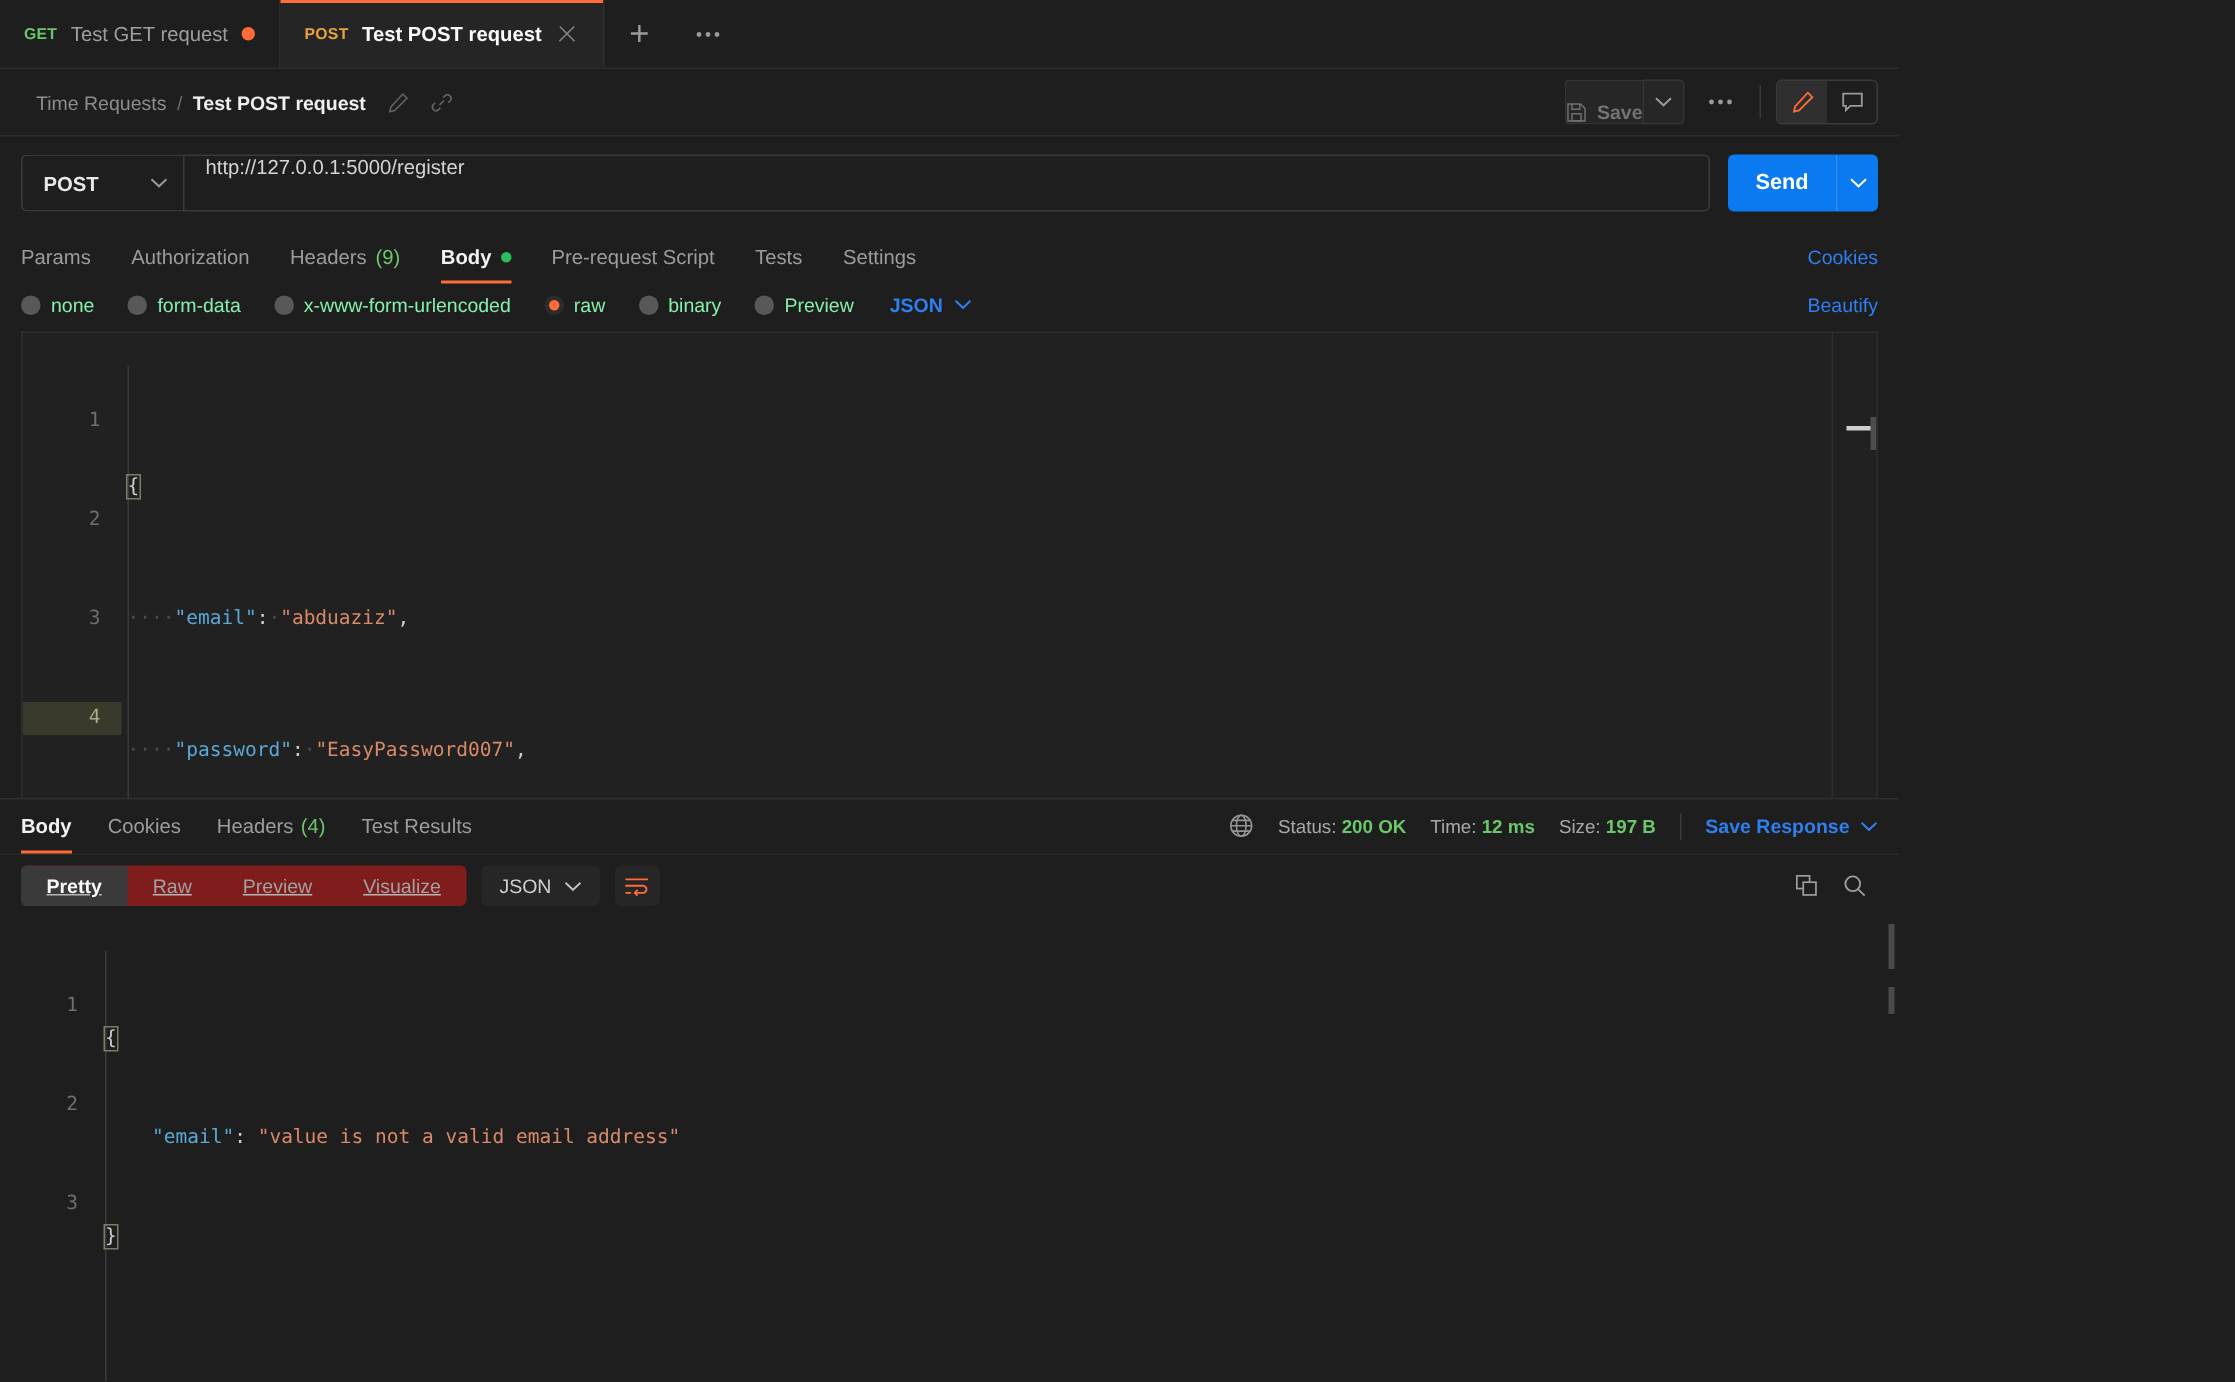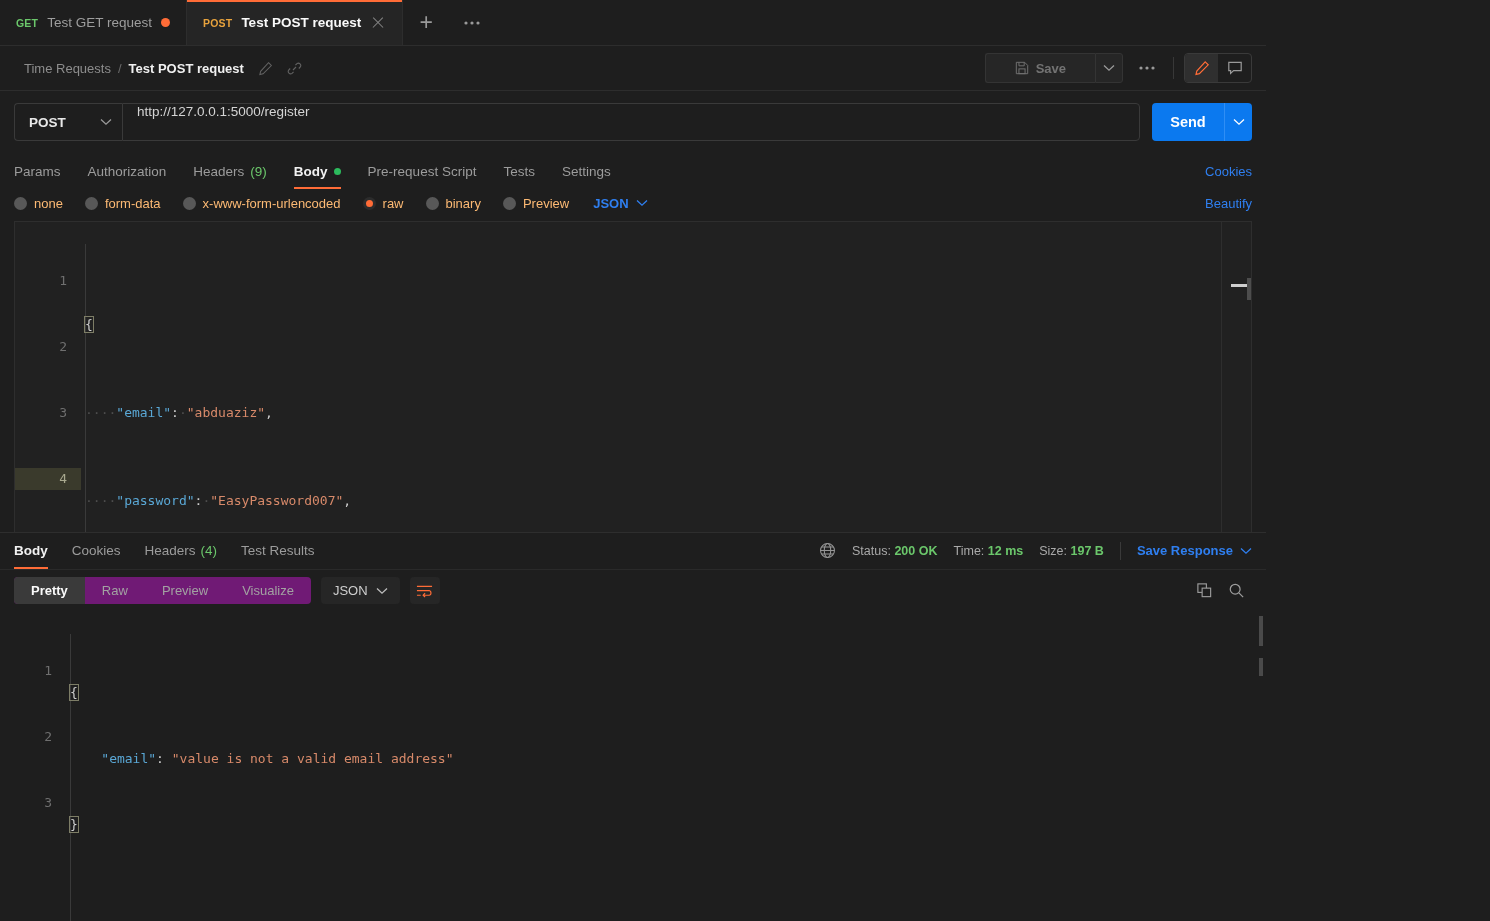--- a/index.html
+++ b/index.html
@@ -78,22 +78,22 @@
     padding: 0 14px 0 24px;
     border-bottom: 1px solid #2d2d2d;
     background: #1e1e1e;
   }
   .crumb { font-size: 13px; color: #8d8d8d; cursor: pointer; }
   .crumb-sep { font-size: 13px; color: #6a6a6a; margin: 0 7px; }
   .crumb-cur { font-size: 13px; color: #f0f0f0; font-weight: bold; }
   .crumb-ico { margin-left: 14px; opacity: .55; cursor: pointer; display: flex; }
   .crumbrow-spacer { flex: 1; }
   .savebtn {
-    display: flex; align-items: center; gap: 7px;
-    height: 30px; padding: 0 29px;
+    display: flex; align-items: flex-end; gap: 7px;
+    height: 30px; padding: 0 0;
     background: #262626; border: 1px solid #343434;
     border-right: none;
     border-radius: 3px 0 0 3px;
     color: #737373; font-size: 13px; font-weight: bold;
   }
   .savecaret {
     width: 28px; height: 30px;
     background: #262626; border: 1px solid #343434; border-radius: 0 3px 3px 0;
     display: flex; align-items: center; justify-content: center;
     color: #8d8d8d; cursor: pointer;
@@ -162,21 +162,21 @@
   .cnt { color: #6bc76b; }
   .greendot { width: 7px; height: 7px; border-radius: 50%; background: #2cbb5d; }
   .reqtabs-spacer { flex: 1; }
   .bluelink { color: #2f7ff0; font-size: 13px; cursor: pointer; }
 
   
   .btyperow { display: flex; align-items: center; padding: 6px 14px 10px 14px; height: 32px; }
   .radioitem { display: flex; align-items: center; gap: 7px; margin-right: 22px; cursor: pointer; }
   .radio { width: 13px; height: 13px; border-radius: 50%; background: #585858; }
   .radio.on { background: #ff6c37; border: 3px solid #2c2c2c; box-shadow: 0 0 0 1px #ff6c37 inset; }
-  .radiolabel { font-size: 13px; color: #fdba74; }
+  .radiolabel { font-size: 13px; color: #86efac; }
   .jsonsel { display: flex; align-items: center; gap: 7px; color: #2f7ff0; font-size: 13px; font-weight: bold; cursor: pointer; margin-left: 2px; }
   .btyperow-spacer { flex: 1; }
 
   
   .editor-outer {
     margin: 0 14px; flex: 1;
     border: 1px solid #2e2e2e; border-bottom: none;
     background: #212121; position: relative; overflow: hidden;
     display: flex;
   }
@@ -226,21 +226,21 @@
     content: ""; position: absolute; left: 0; right: 0; bottom: 0; height: 2px; background: #ff6c37;
   }
   .resprow-spacer { flex: 1; }
   .statwrap { display: flex; align-items: center; gap: 16px; font-size: 12.5px; color: #a9a9a9; justify-content: flex-end; }
   .statwrap .val { color: #6bc76b; font-weight: bold; }
   .glyph-globe { opacity: .75; display: flex; }
   .statsep { width: 1px; height: 18px; background: #3a3a3a; }
   .saveresp { color: #2f7ff0; font-size: 13px; font-weight: bold; display: flex; align-items: center; gap: 7px; cursor: pointer; }
 
   .viewrow { display: flex; align-items: center; padding: 8px 14px; height: 42px; }
-  .segwrap { display: flex; background: #701a75; border-radius: 4px; overflow: hidden; height: 27px; }
+  .segwrap { display: flex; background: #7f1d1d; border-radius: 4px; overflow: hidden; height: 27px; text-decoration: underline; }
   .seg {
     padding: 0 17px; display: flex; align-items: center;
     font-size: 13px; color: #a2a2a2; cursor: pointer;
   }
   .seg.active { background: #3a3a3a; color: #fafafa; font-weight: bold; }
   .fmtsel {
     margin-left: 10px; height: 27px; background: #262626; border-radius: 4px;
     display: flex; align-items: center; gap: 8px; padding: 0 12px;
     font-size: 13px; color: #cfcfcf; cursor: pointer;
   }

